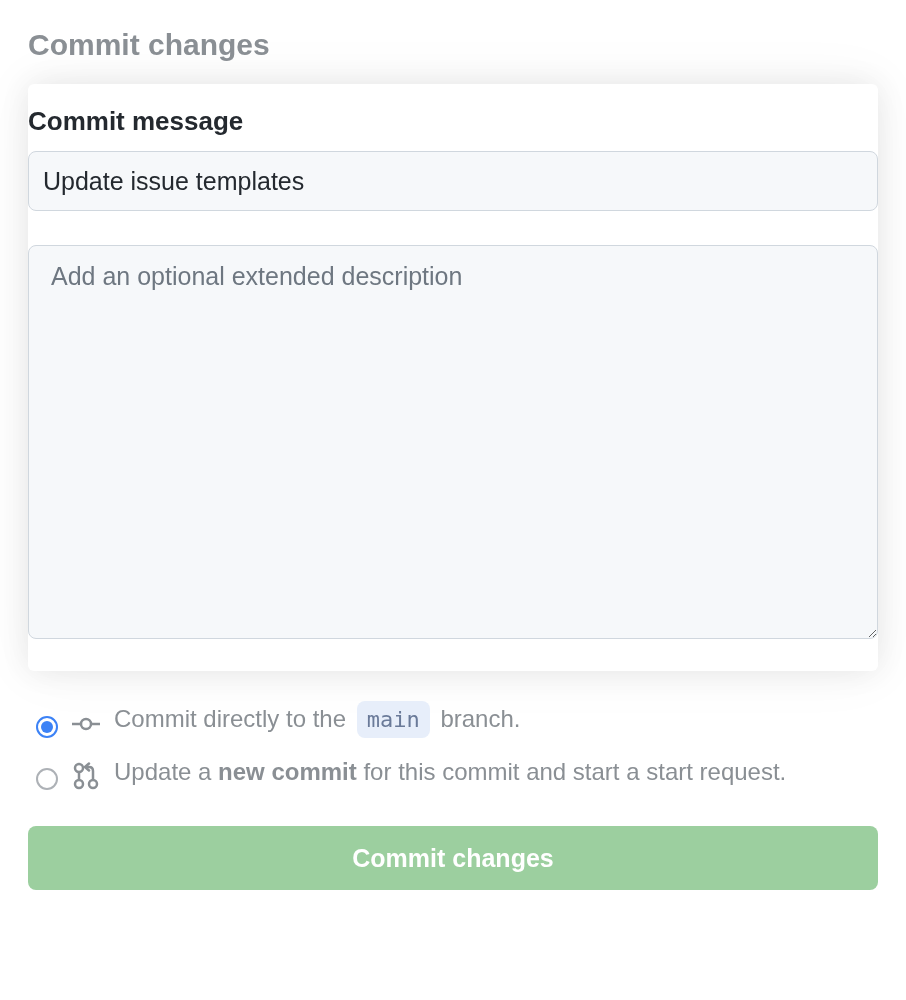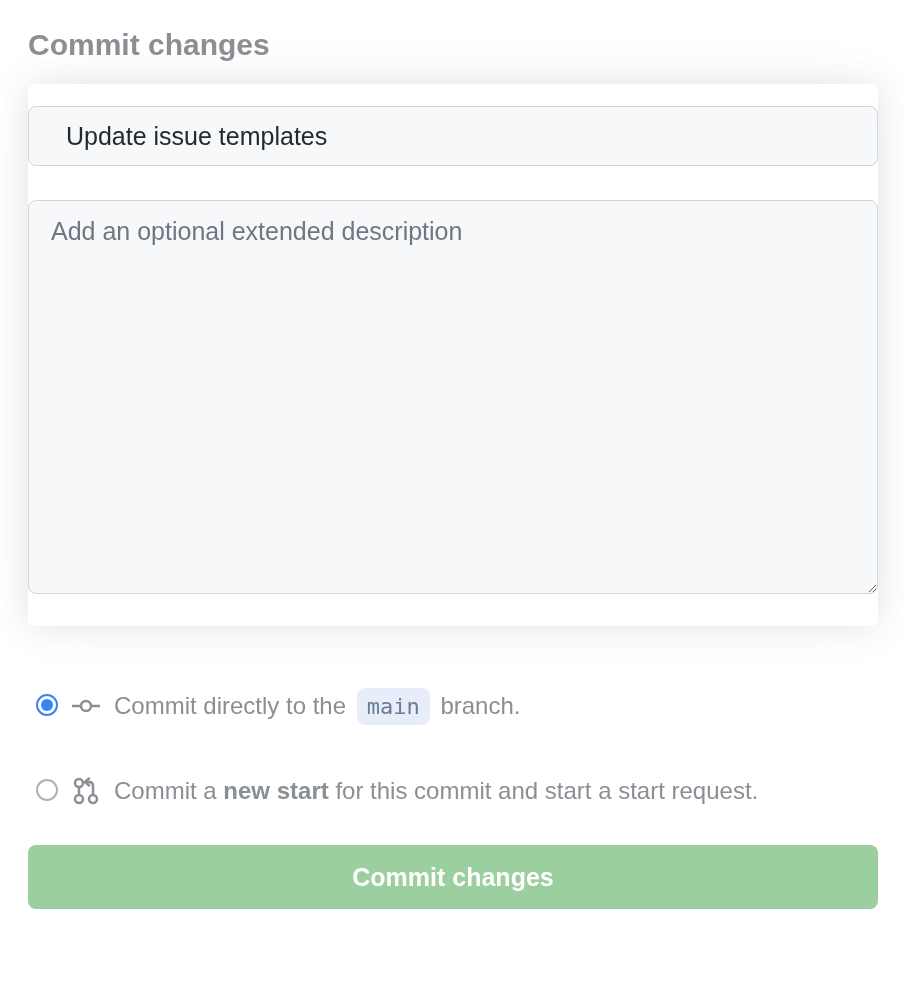--- a/index.html
+++ b/index.html
@@ -36,21 +36,21 @@
     }
     .field-label {
       font-size: 26px;
       font-weight: 700;
       color: #24292f;
       margin-bottom: 14px;
     }
     .text-input {
       width: 100%;
       height: 60px;
-      padding: 0 37px;
+      padding: 0 14px;
       font-size: 25px;
       color: #24292f;
       background-color: #f6f8fa;
       border: 1px solid #d0d7de;
       border-radius: 8px;
       outline: none;
       font-family: inherit;
     }
     .textarea-input {
       width: 100%;
@@ -74,25 +74,24 @@
     .radio-group {
       display: flex;
       flex-direction: column;
       gap: 16px;
       padding: 0 8px;
       margin-bottom: 36px;
       color: #8a8f94;
     }
     .radio-row {
       display: flex;
-      align-items: flex-start;
+      align-items: flex-end;
       gap: 14px;
       font-size: 24px;
       line-height: 1.5;
-      margin-top: 32px;
     }
     .radio {
       width: 22px;
       height: 22px;
       border-radius: 50%;
       border: 2px solid #adb1b6;
       flex-shrink: 0;
       margin-top: 6px;
       display: flex;
       align-items: center;
@@ -155,20 +154,21 @@
     }
   </style>
 </head>
 <body>
 
 <div class="container">
   <h2 class="section-title">Commit changes</h2>
 
   <div class="card">
     <div class="field-group">
+      <div class="field-label">Commit message</div>
       <input type="text" class="text-input" value="Update issue templates" style="">
     </div>
     <div class="spacer"></div>
     <div class="field-group">
       <textarea class="textarea-input" placeholder="Add an optional extended description" style=""></textarea>
     </div>
   </div>
 
   <div class="radio-group">
     <div class="radio-row">
@@ -191,19 +191,19 @@
         <svg width="26" height="28" viewBox="0 0 26 28" fill="none">
           <circle cx="6" cy="6" r="4" stroke="#8a8f94" stroke-width="2.5" fill="none"></circle>
           <circle cx="6" cy="22" r="4" stroke="#8a8f94" stroke-width="2.5" fill="none"></circle>
           <circle cx="20" cy="22" r="4" stroke="#8a8f94" stroke-width="2.5" fill="none"></circle>
           <line x1="6" y1="10" x2="6" y2="18" stroke="#8a8f94" stroke-width="2.5"></line>
           <path d="M20 18 V 9 Q 20 5 16 5 L 13 5" stroke="#8a8f94" stroke-width="2.5" fill="none"></path>
           <path d="M16 1.5 L 12 5 L 16 8.5" stroke="#8a8f94" stroke-width="2.5" fill="none" stroke-linecap="round" stroke-linejoin="round"></path>
         </svg>
       </div>
       <div class="radio-text">
-        <span>Commit a </span><strong>new start</strong><span> for this commit and start a start request.</span>
+        <span>Update a </span><strong>new commit</strong><span> for this commit and start a start request.</span>
       </div>
     </div>
   </div>
 
   <button class="commit-button">Commit changes</button>
 </div>
 
 </body></html>

